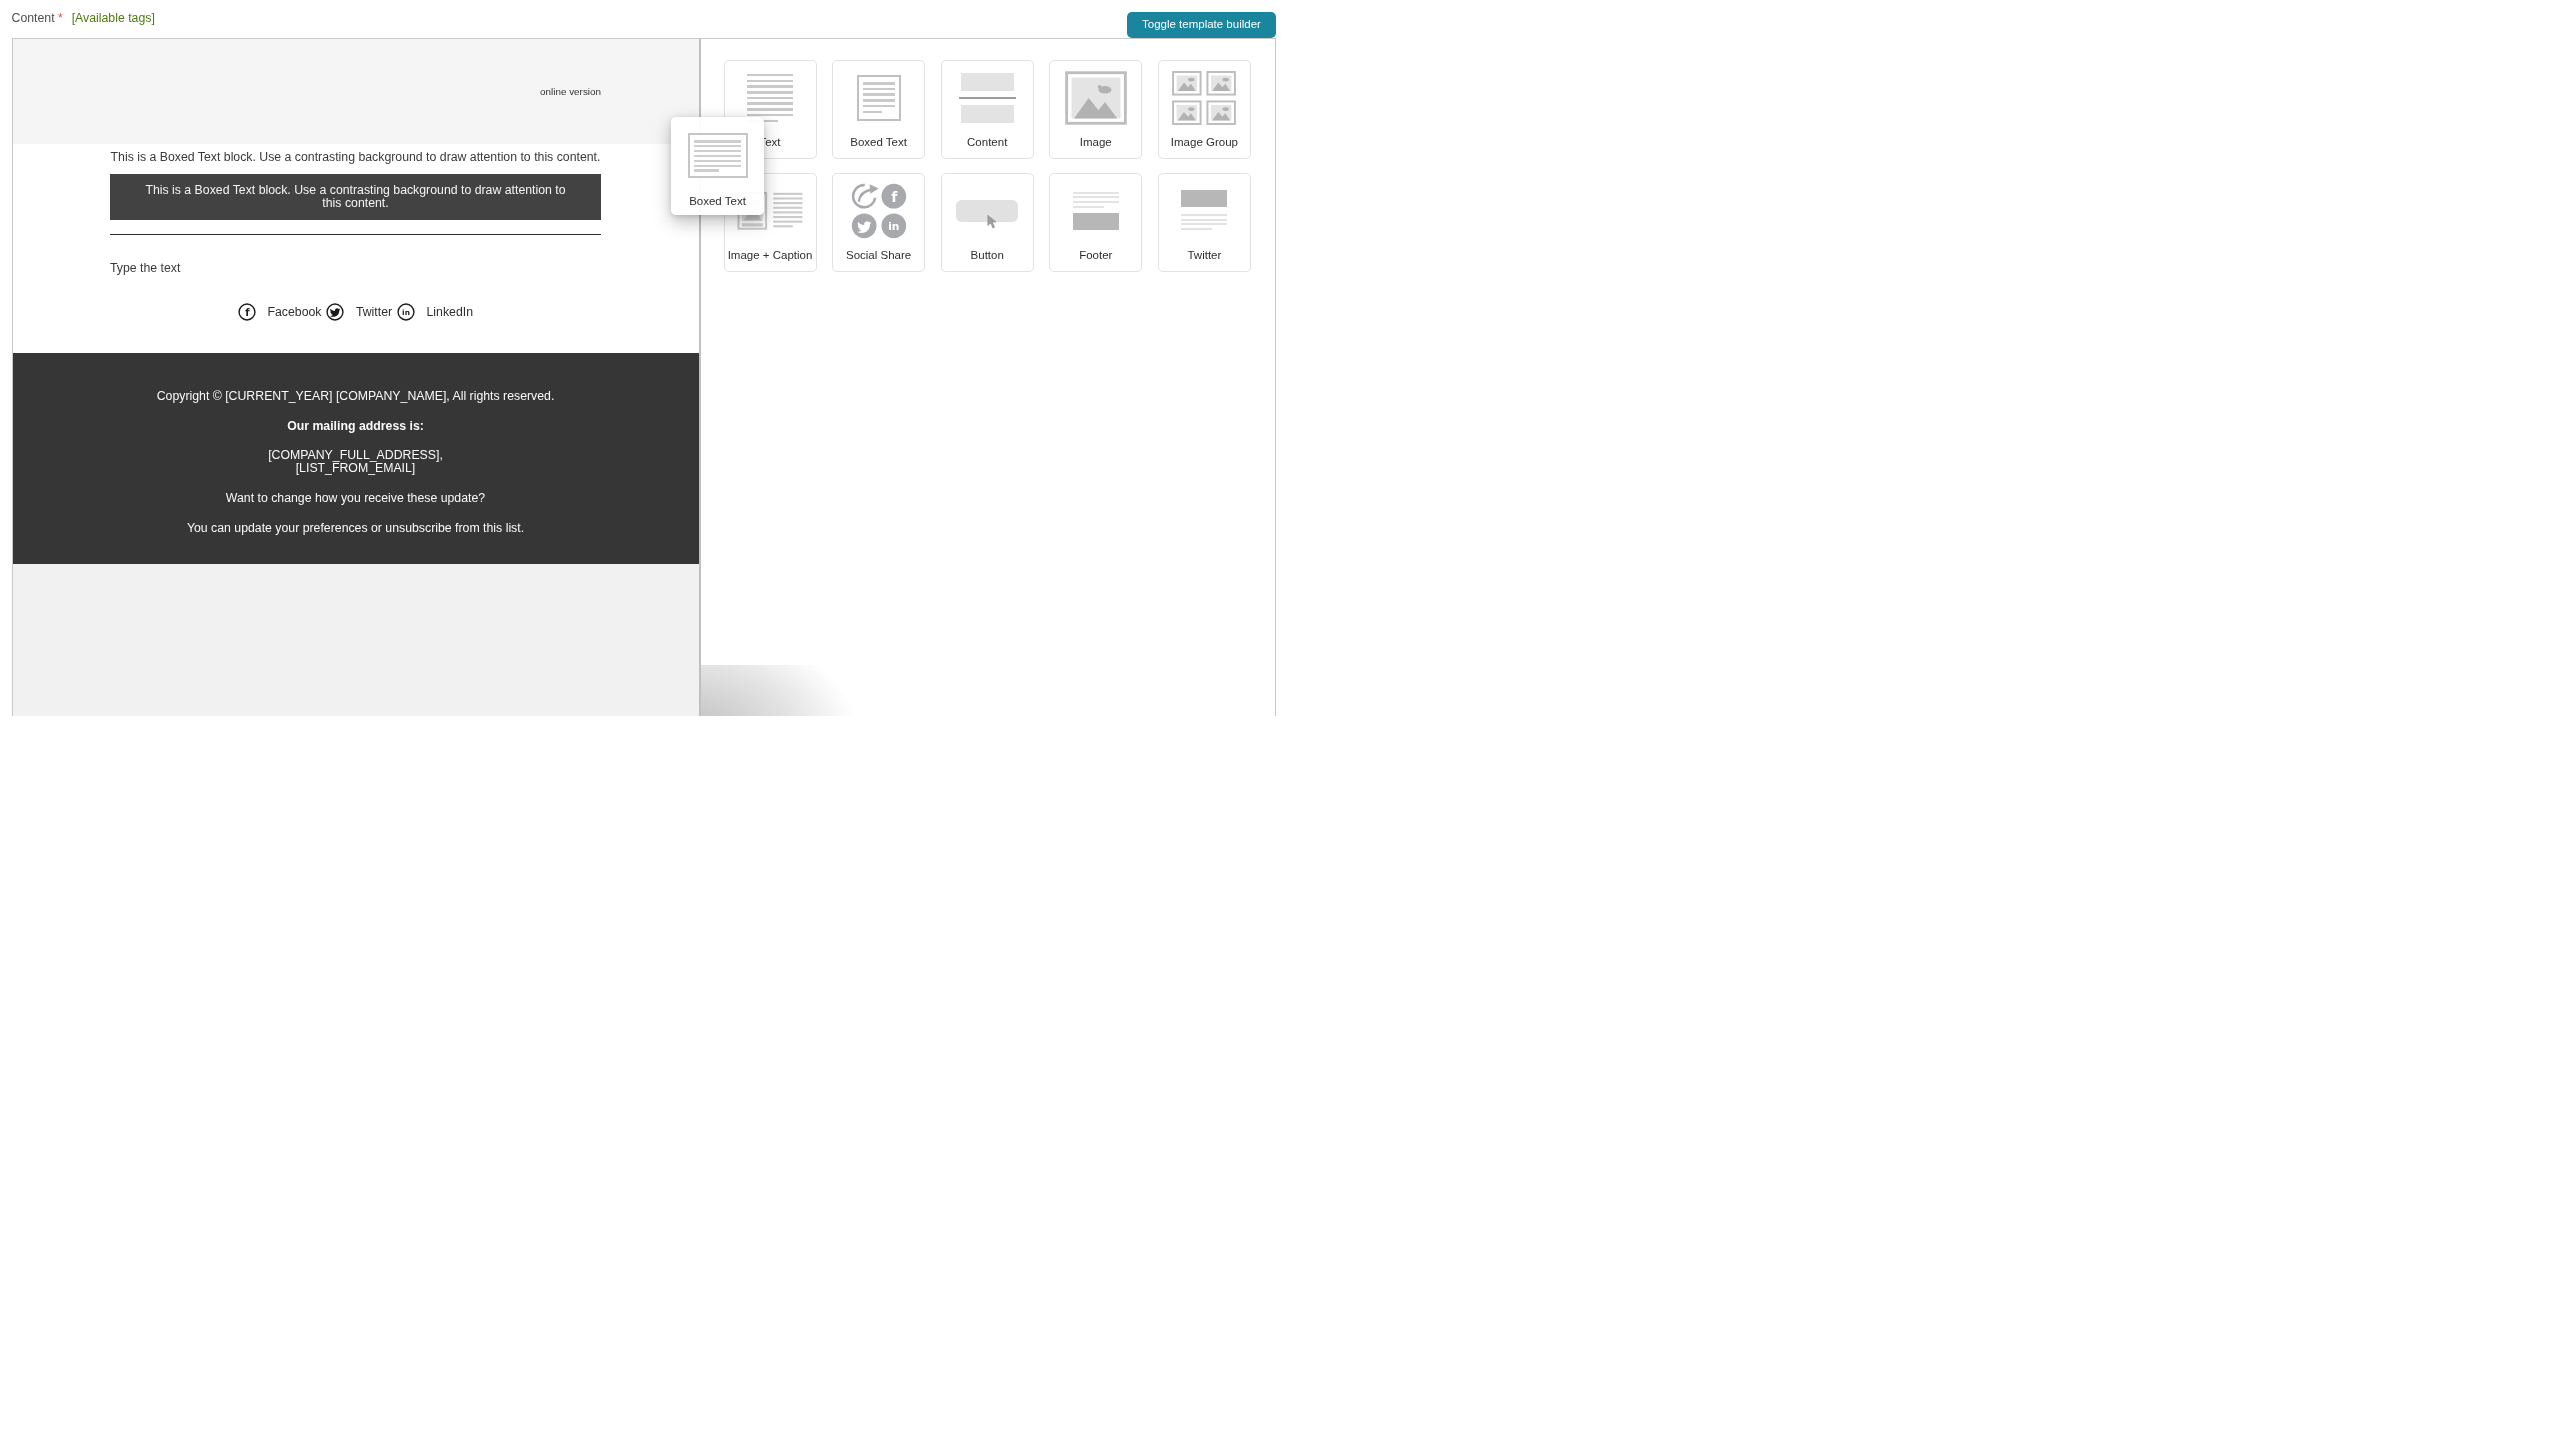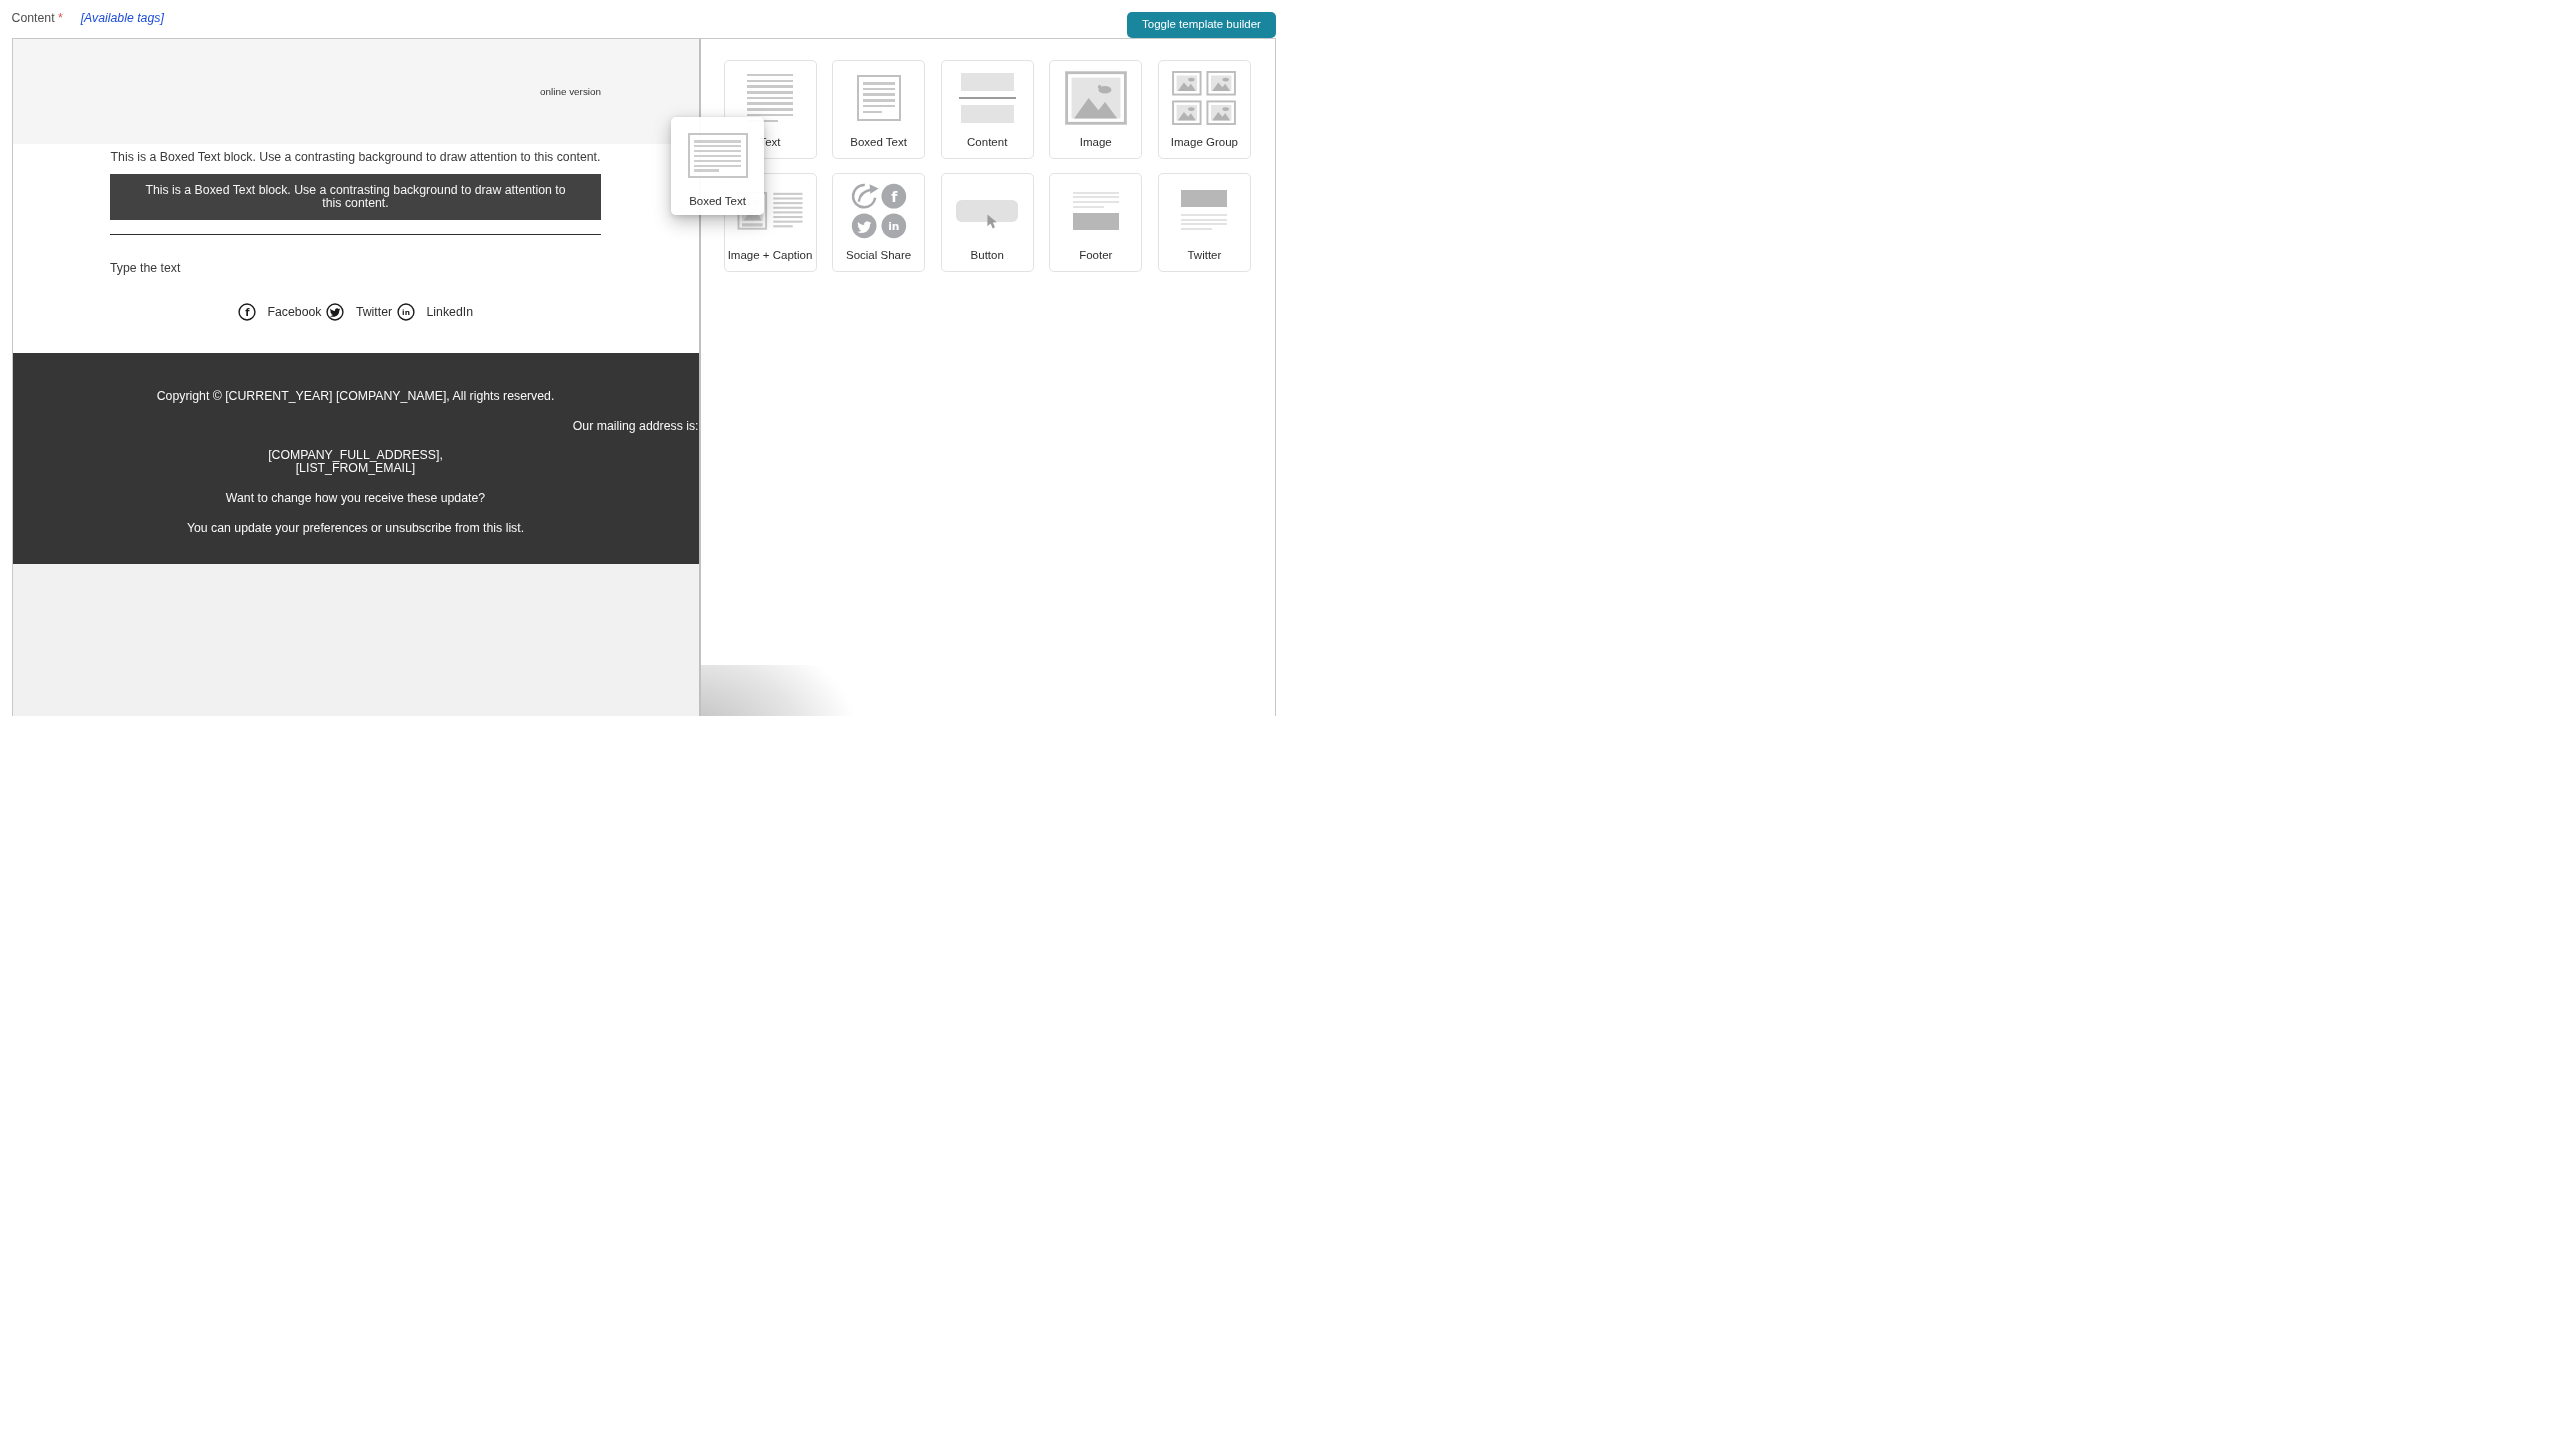--- a/index.html
+++ b/index.html
@@ -3,21 +3,21 @@
 <meta charset="utf-8">
 <style>
   html,body{margin:0;padding:0;background:#fff;}
   .page{position:relative;width:1288px;height:716px;overflow:hidden;background:#fff;
         font-family:"Liberation Sans",sans-serif;color:#3a3a3a;}
 
   
   .topbar{position:absolute;left:11.5px;top:0;right:12.3px;height:38px;}
   .field-label-wrap{position:absolute;left:0;top:10.7px;font-size:12.3px;color:#4f4f4f;}
   .req{color:#d9534f;margin-left:3.3px;}
-  .tags-link{color:#1d4ed8;margin-left:18px;cursor:pointer;font-style:italic;}
+  .tags-link{color:#4d7c0f;margin-left:9px;cursor:pointer;}
   .toggle-btn{position:absolute;right:0;top:12.3px;height:25.4px;padding:0 14.8px;
       background:#19869e;color:#fff;font-size:11.5px;line-height:25.4px;border:none;
       border-radius:5px;font-family:inherit;cursor:pointer;}
 
   
   .workspace{position:absolute;left:11.5px;top:38px;width:1264px;height:678px;
       box-sizing:border-box;border:0.8px solid #c8c8c8;border-bottom:none;display:flex;}
 
   
   .preview-pane{width:688px;box-sizing:border-box;border-right:2.5px solid #c0c0c0;
@@ -147,21 +147,21 @@
               <circle cx="11" cy="11" r="9.7" fill="#fff" stroke="#1a1a1a" stroke-width="1.7"></circle>
               <text x="11" y="14.6" text-anchor="middle" font-size="9" font-weight="bold" font-family="DejaVu Sans, sans-serif" fill="#1a1a1a">in</text>
             </svg>
             <span class="s-label">LinkedIn</span>
           </div>
         </div>
       </div>
 
       <div class="email-footer">
         <p>Copyright © [CURRENT_YEAR] [COMPANY_NAME], All rights reserved.</p>
-        <p class="f-gap" style="font-weight:normal;text-align:right;">Our mailing address is:</p>
+        <p class="f-gap" style="font-weight:bold;">Our mailing address is:</p>
         <p class="f-gap">[COMPANY_FULL_ADDRESS],</p>
         <p>[LIST_FROM_EMAIL]</p>
         <p class="f-gap">Want to change how you receive these update?</p>
         <p class="f-gap">You can update your preferences or unsubscribe from this list.</p>
       </div>
 
       <div class="below-strip"></div>
     </div>
 
     <div class="blocks-pane">

